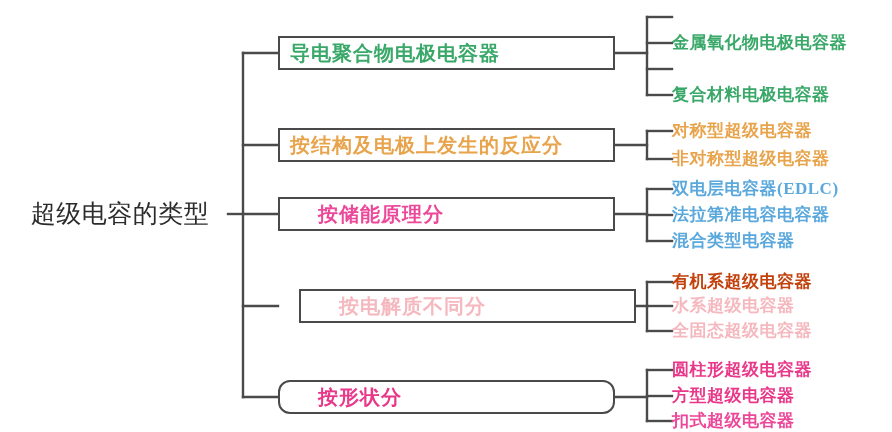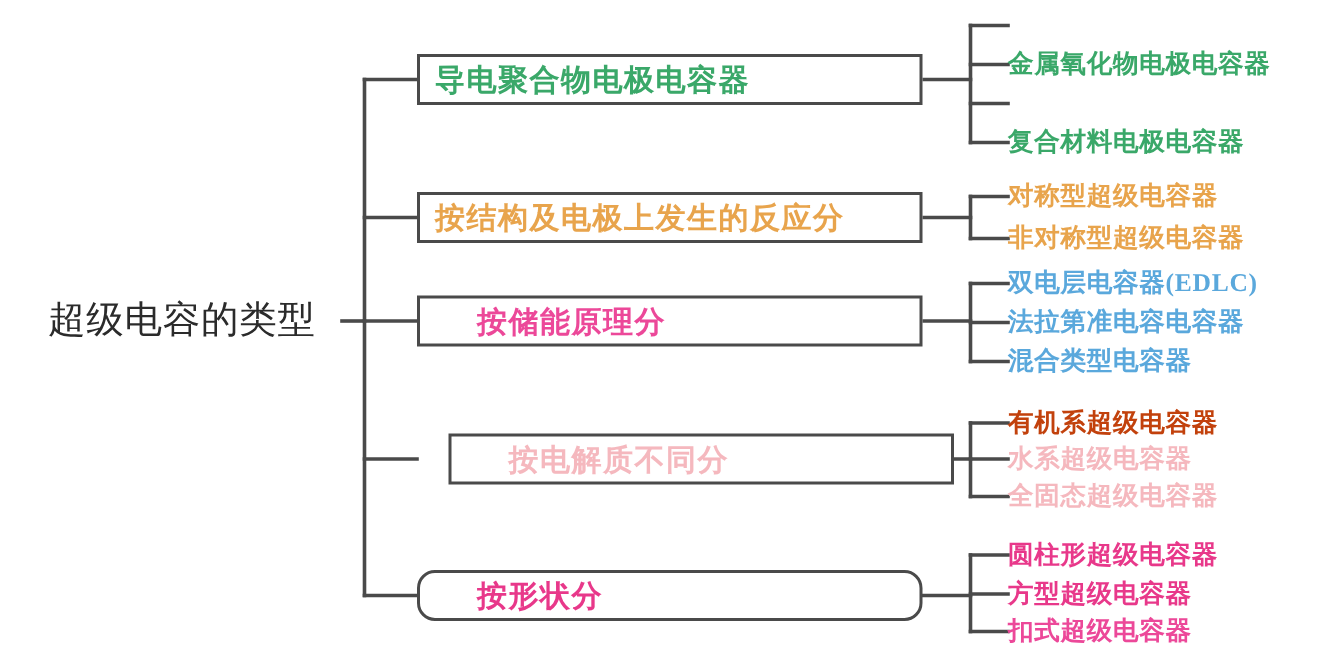--- a/index.html
+++ b/index.html
@@ -22,25 +22,25 @@
     width: 892px;
     height: 432px;
   }
   .root-label {
     position: absolute;
     left: 0px;
     top: 196px;
     width: 240px;
     height: 36px;
     line-height: 36px;
+    text-align: center;
     font-size: 25px;
     color: #2b2b2b;
     white-space: nowrap;
     letter-spacing: 0.5px;
-    padding-left: 32px;
   }
   .branch-box {
     position: absolute;
     left: 278px;
     width: 337px;
     height: 34px;
     box-sizing: border-box;
     border: 2px solid #4a4a4a;
     background: #ffffff;
     display: flex;

